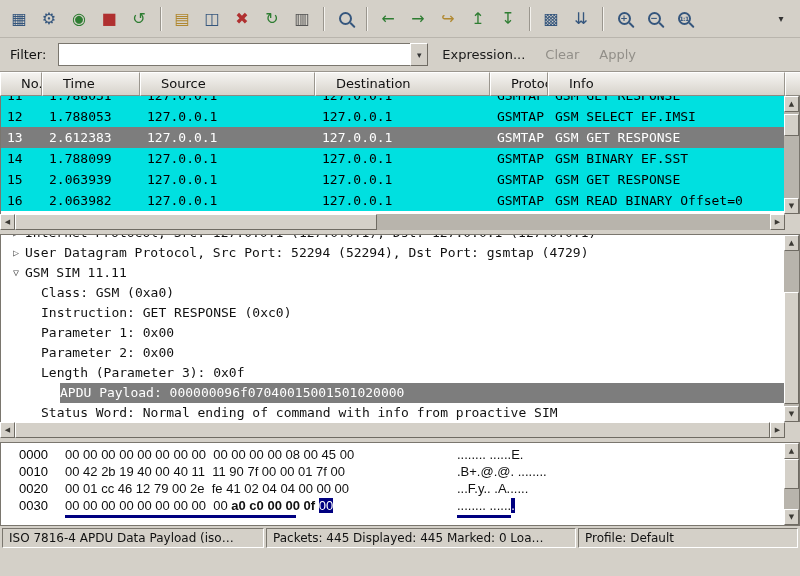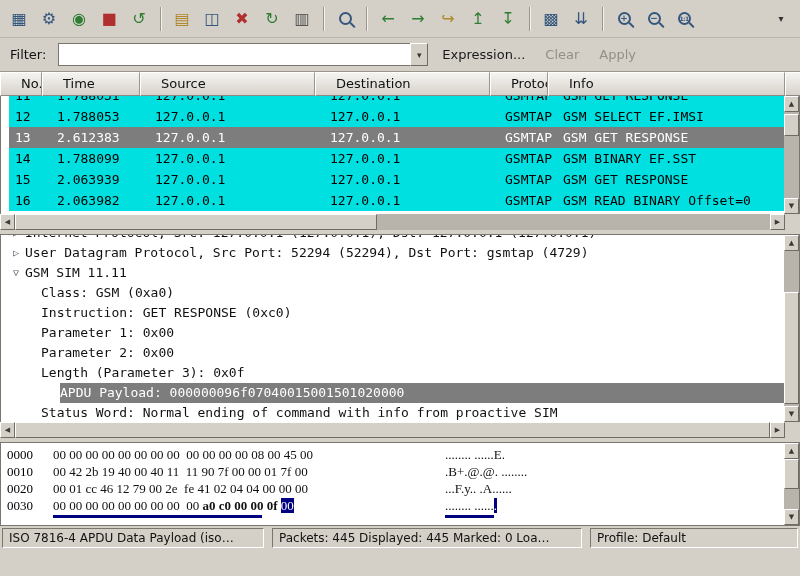--- a/index.html
+++ b/index.html
@@ -61,21 +61,21 @@
 
   
   .plist { height:158px; display:flex; flex-direction:column; }
   .plist-header { height:24px; display:grid; grid-template-columns:42px 98px 175px 175px 58px minmax(0,1fr) 15px; }
   .pcol { background:linear-gradient(#f5f4f1,#d7d3cb); border:1px solid; border-color:#fff #9a968e #8e8a82 #fff;
           padding:3px 20px; white-space:nowrap; overflow:hidden; }
   .plist-body { height:118px; display:flex; background:#fff; border-left:1px solid #7a766e; border-right:1px solid #7a766e; overflow:hidden; }
   .plist-rows { flex:1; overflow:hidden; }
   .prow { display:grid; grid-template-columns:42px 98px 175px 175px 58px minmax(0,1fr); height:21px; line-height:21px;
           font-family:"DejaVu Sans Mono","Liberation Mono",monospace; font-size:13px;
-          background:var(--row-cyan,#00e0e0); color:#000; cursor:default;margin-left:8px; }
+          background:var(--row-cyan,#00e0e0); color:#000; cursor:default; }
   .prow > span { overflow:hidden; white-space:nowrap; padding-left:6px; }
   .prow.sel { background:var(--sel-gray,#7d7d7d); color:#fff; }
   .prow.partial { height:10px; overflow:hidden; }
   .lift { font-style:normal; display:block; margin-top:-11px; }
 
   
   .splitter { height:4px; background:var(--chrome,#d4d0c8); flex:none; }
 
   
   .details { height:204px; display:flex; flex-direction:column; }
@@ -84,32 +84,32 @@
   .drow { display:flex; height:20px; line-height:20px; padding-left:6px; white-space:nowrap; cursor:default; }
   .drow .expander { width:18px; flex:none; text-align:center; font-size:10px; color:#555; }
   .drow.ind1 { padding-left:40px; }
   .dtxt { white-space:pre; overflow:hidden; }
   .drow.sel .dtxt { flex:1; background:var(--sel-gray,#7d7d7d); color:#fff;margin-left:19px; }
   .drow.partial { height:8px; overflow:hidden; padding-left:6px; }
   .liftd { display:flex; margin-top:-12px; height:20px; line-height:20px; }
 
   
   .hexpane { height:84px; display:flex; background:#fff; border:1px solid #7a766e; }
-  .hex-content { flex:1; padding:3px 0 0 6px; font-family:Liberation Serif, serif;
-                 font-size:13px; line-height:17px; overflow:hidden; }
+  .hex-content { flex:1; padding:3px 0 0 6px; font-family:Liberation Sans, sans-serif;
+                 font-size:13px; line-height:17px; overflow:hidden;margin-left:12px; }
   .hexline { display:flex; white-space:pre; height:17px; }
   .hexline span, .hexline em { white-space:pre; font-style:normal; }
   .hx-off { width:46px; flex:none; color:#000; }
   .hx-hex { width:392px; flex:none; }
   .hx-bold { font-weight:bold; }
   .hx-sel { background:var(--byte-sel,#000080); color:#fff; }
   .hexline.partial { height:4px; overflow:hidden; }
 
   
-  .statusbar { height:24px; display:flex; gap:8px; padding:2px; align-items:stretch; }
+  .statusbar { height:24px; display:flex; gap:2px; padding:2px; align-items:stretch; }
   .status-box { border:1px solid; border-color:#7a766e #fff #fff #7a766e; background:var(--chrome,#d4d0c8);
                 display:flex; align-items:center; padding:0 6px; font-size:12px; white-space:nowrap; overflow:hidden; }
   .status-box.left { width:262px; flex:none; }
   .status-box.mid  { width:310px; flex:none; }
   .status-box.right{ flex:1; }
 </style>
 </head>
 <body>
 
 <div class="window">

